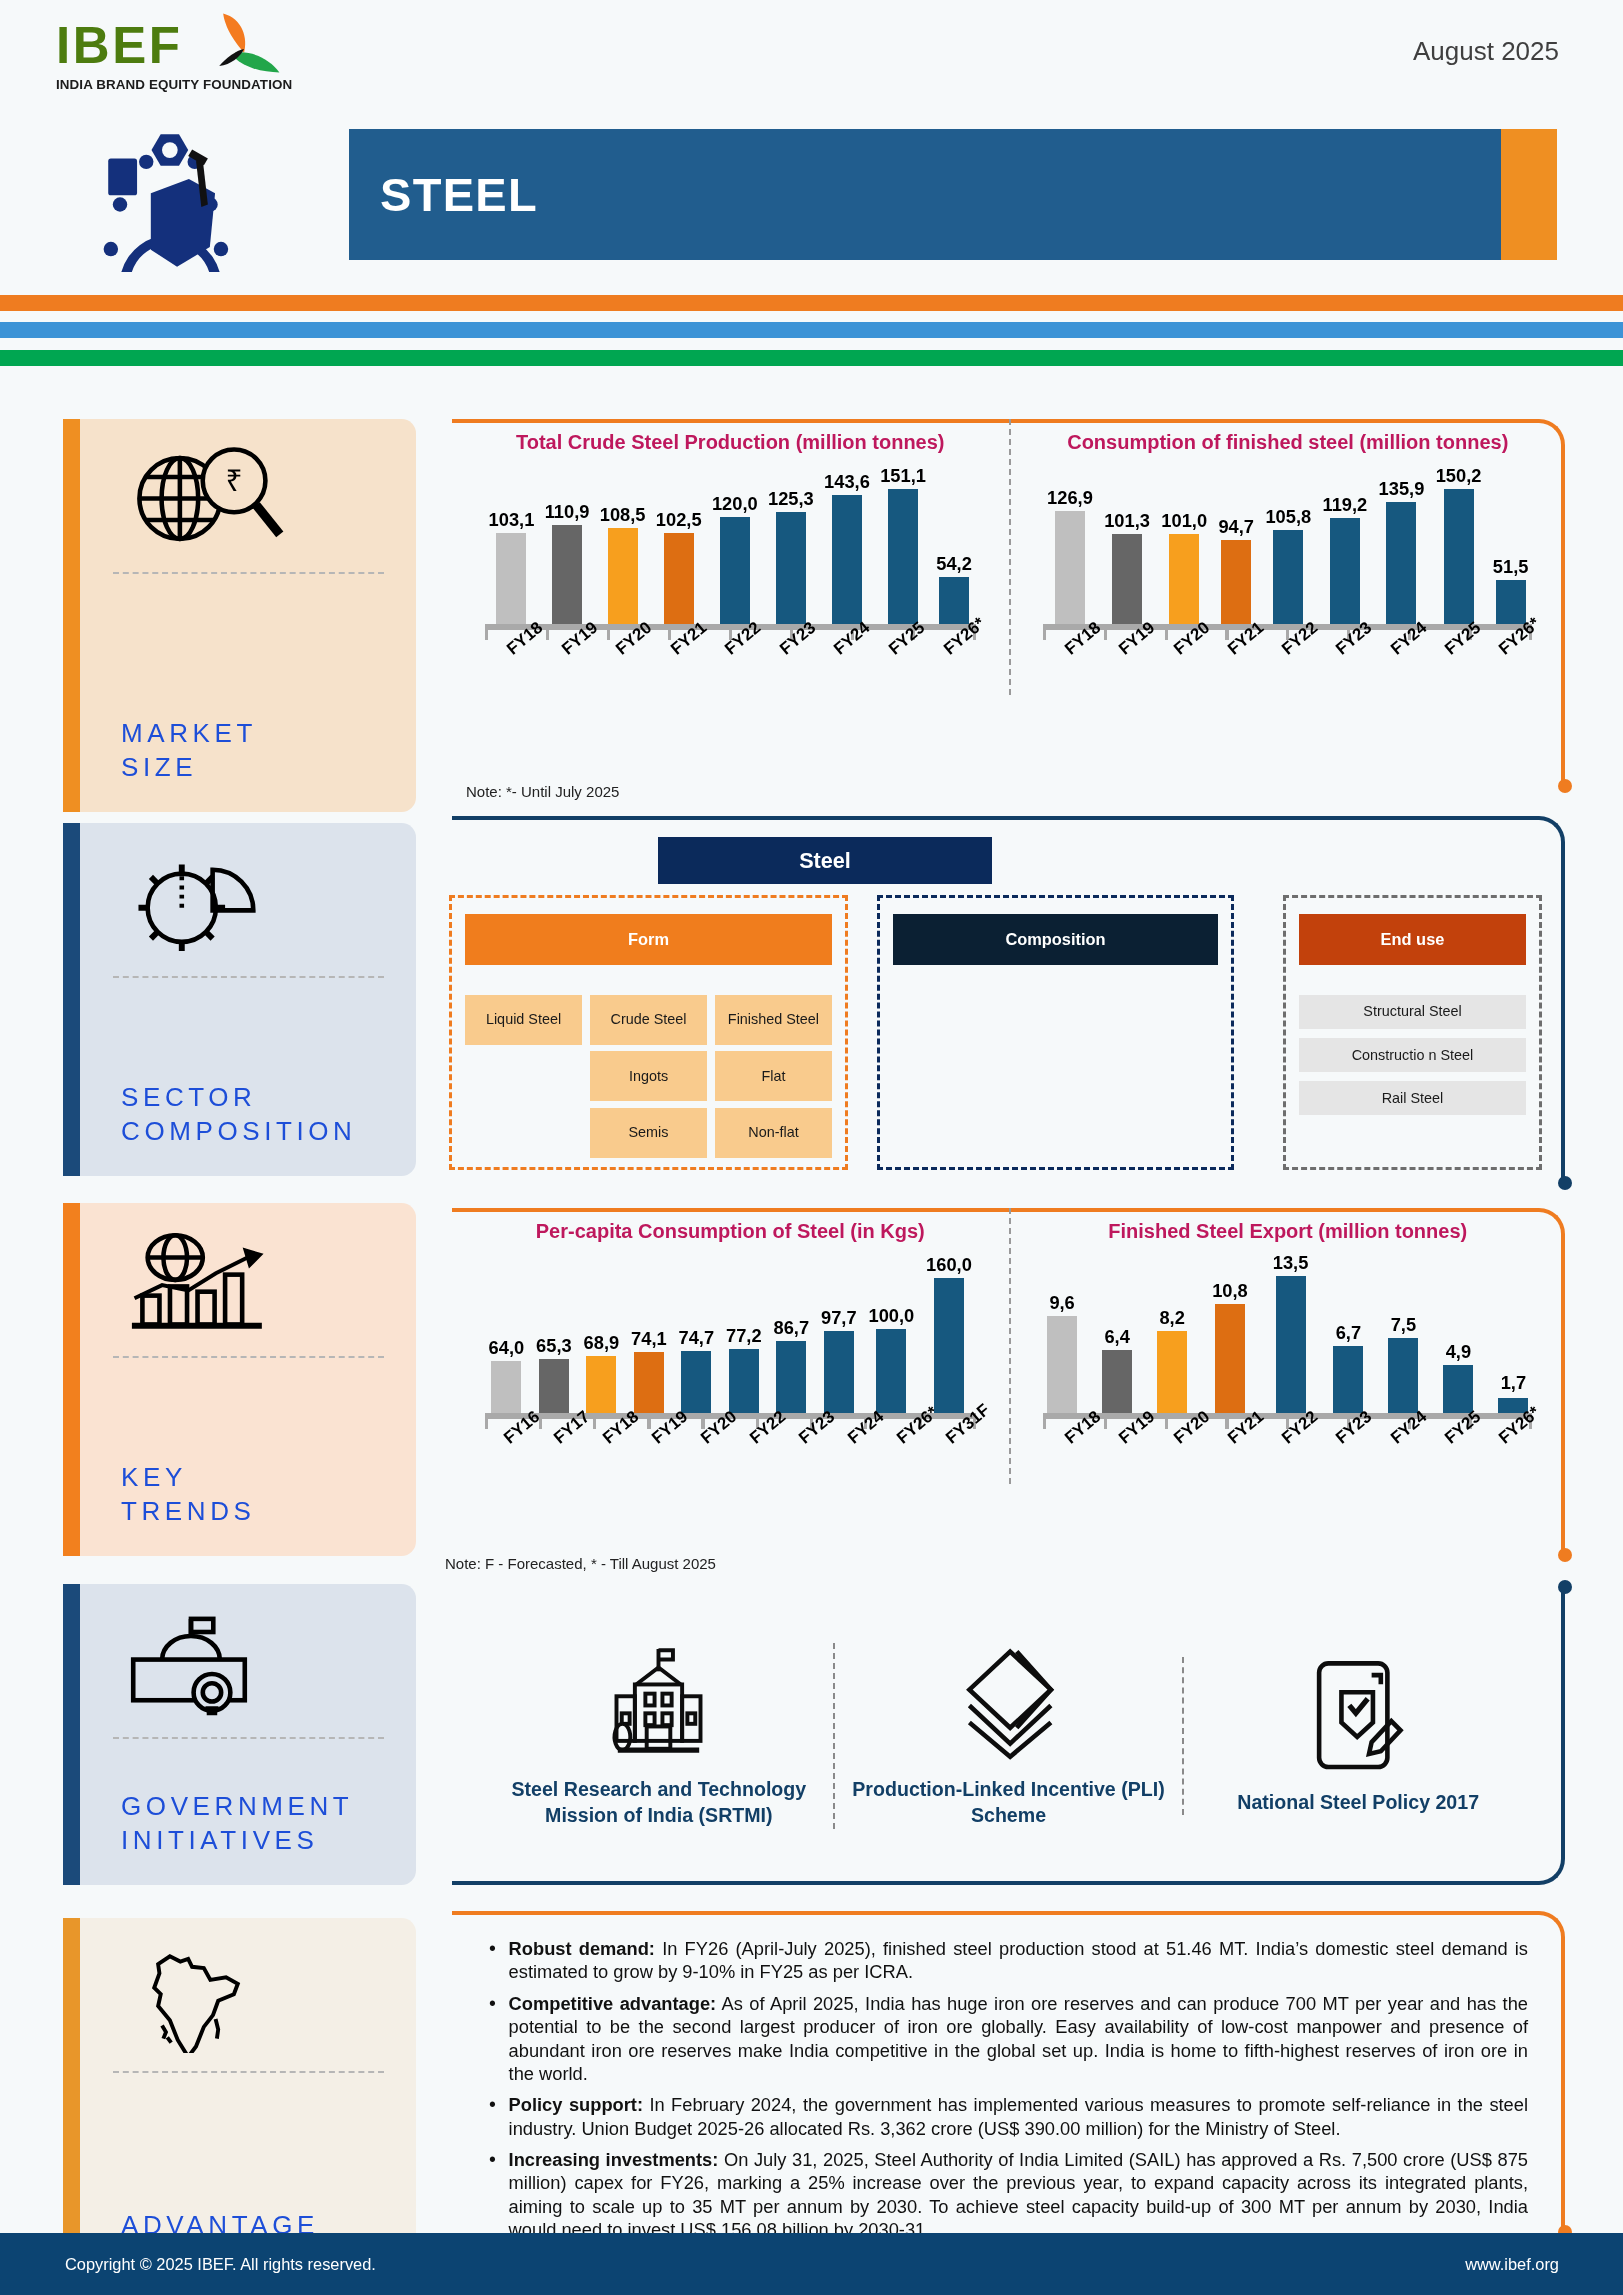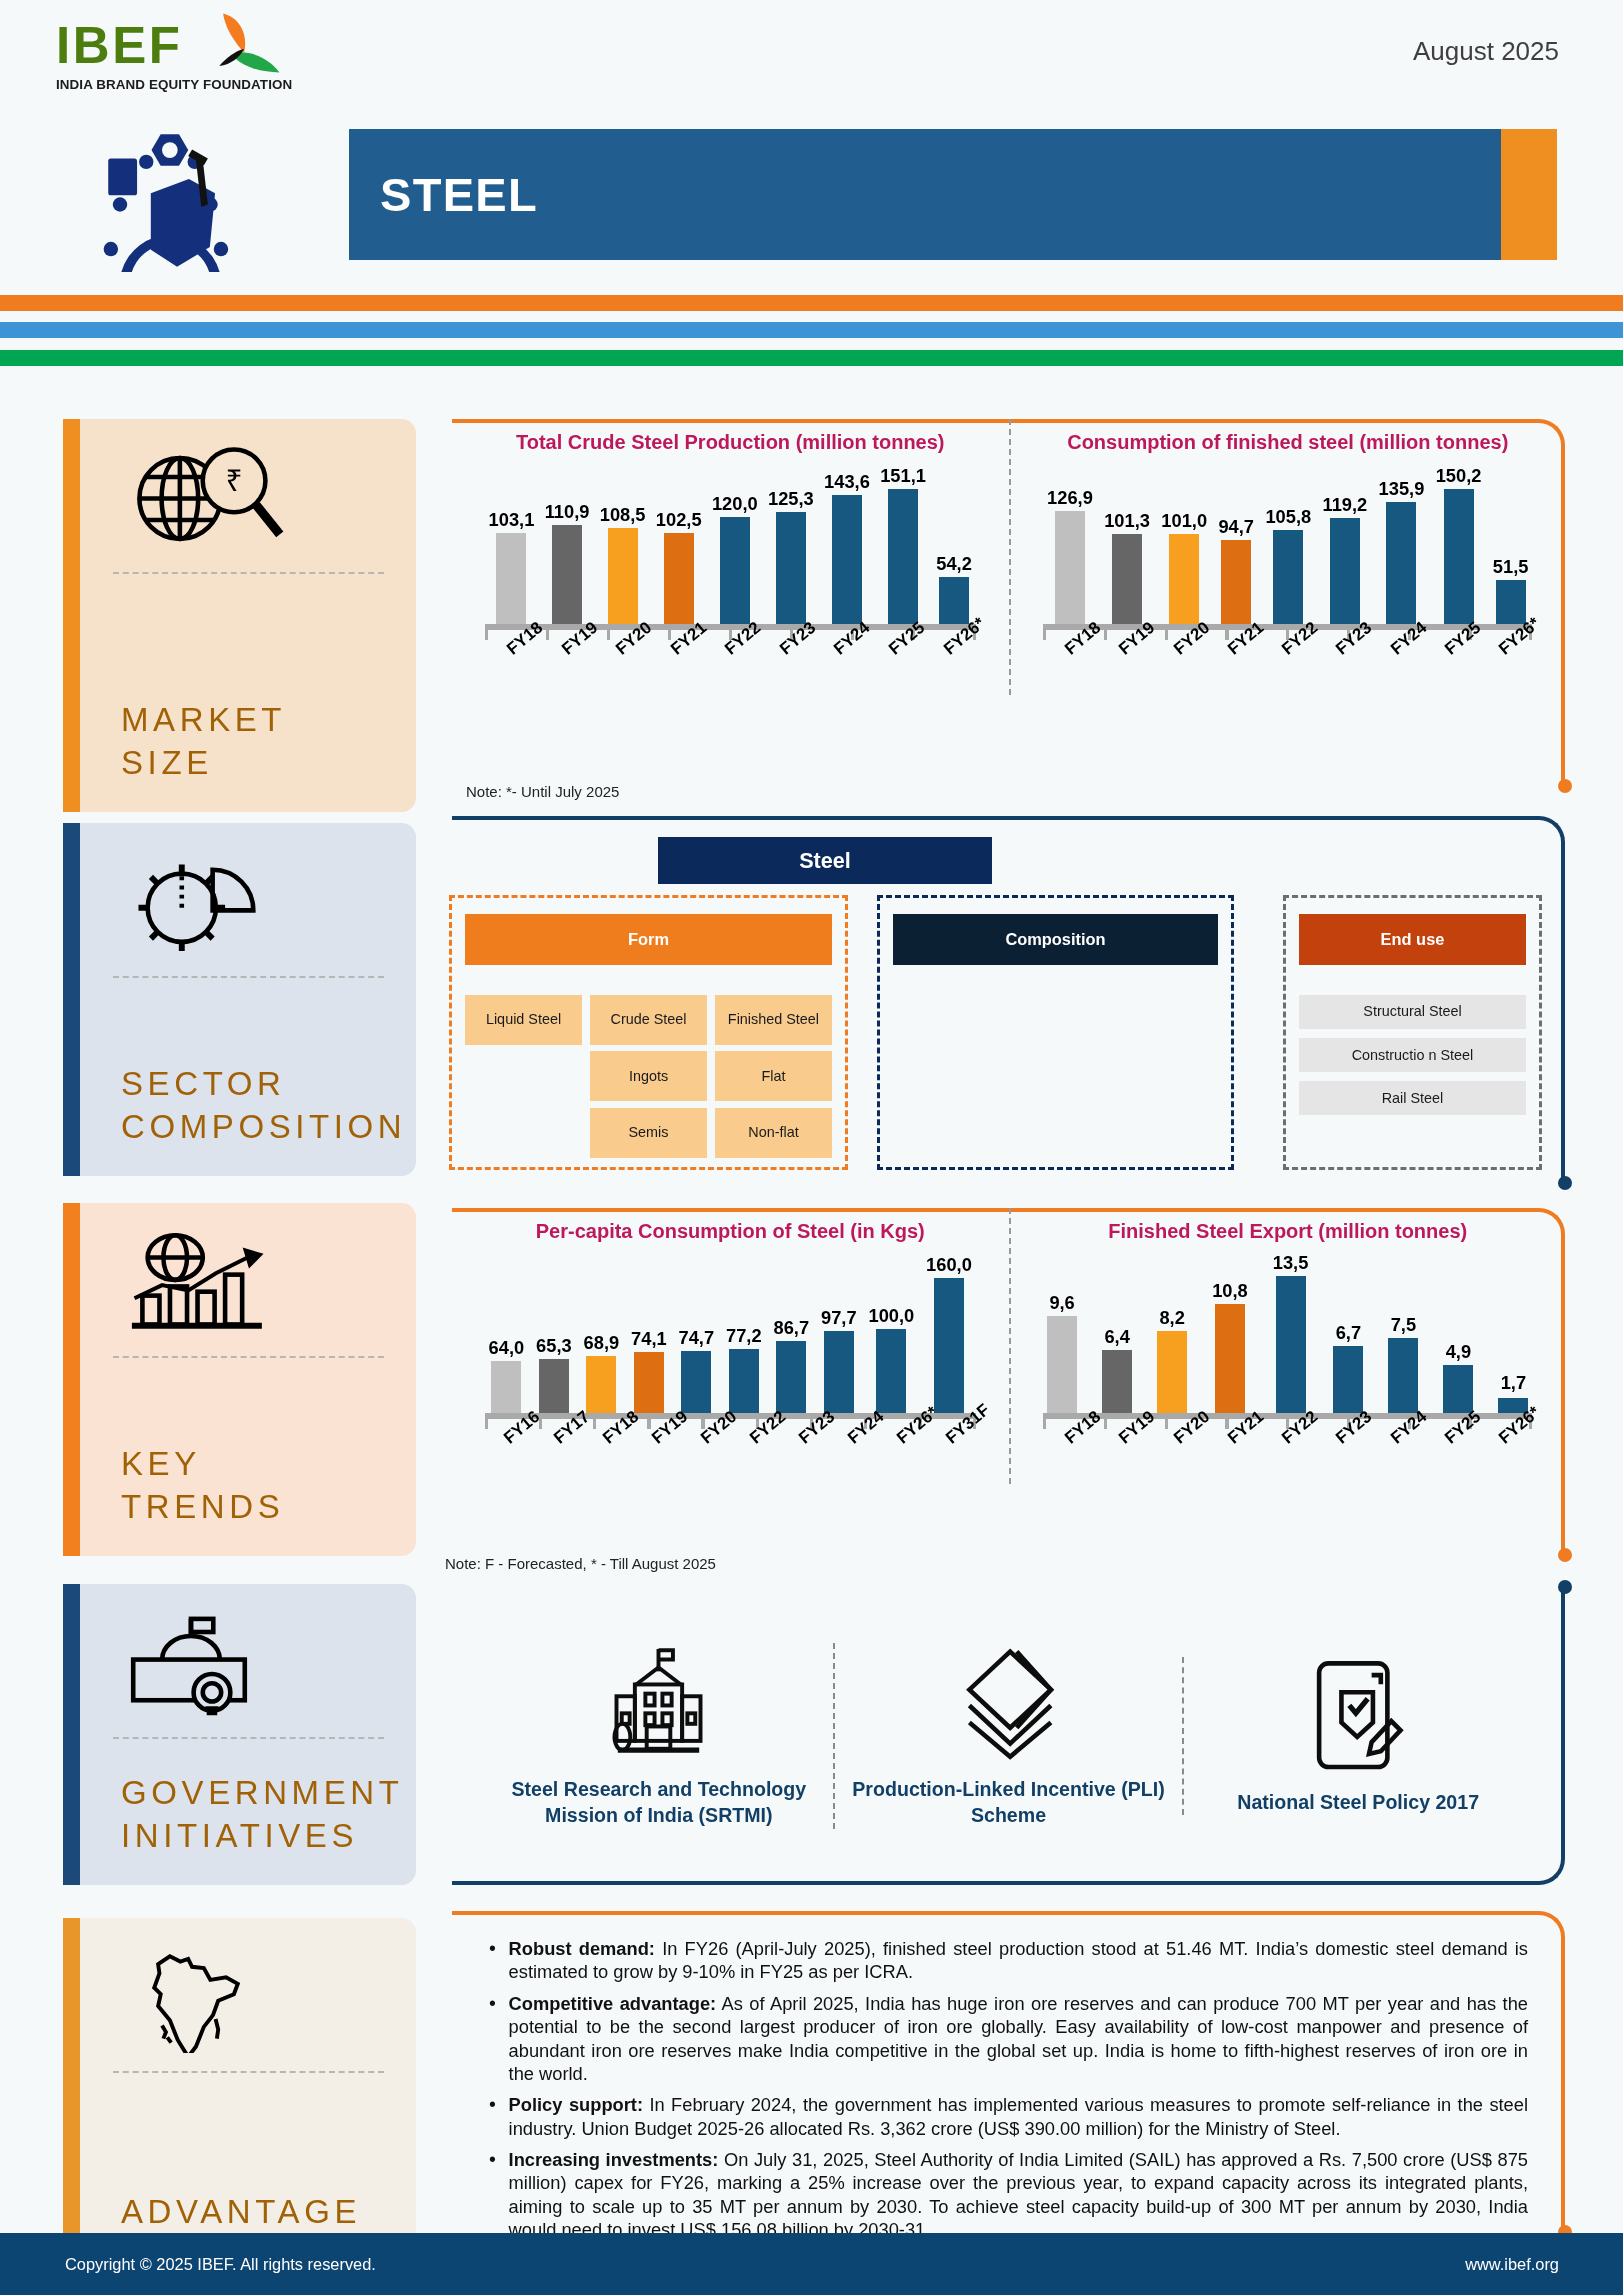--- a/index.html
+++ b/index.html
@@ -49,21 +49,21 @@
     overflow:hidden;
   }
   .sidecard .accent { position:absolute; left:0; top:0; bottom:0; width:17px; }
   .sidecard .inner { margin-left:17px; height:100%; position:relative; padding:17px 26px; }
   .sidecard .ic { height:124px; display:flex; align-items:center; padding-left:18.3px; }
   .sidecard .divider {
     border-top:2px dashed #b6b6b6; margin:11.8px 6.5px 0 6.5px;
   }
   .sidecard .lbl {
     position:absolute; left:41px; bottom:27.5px;
-    font-size:33px; letter-spacing:4.6px; color:#a16207; line-height:1.3;
+    font-size:26px; letter-spacing:4.6px; color:#1d4ed8; line-height:1.3;
   }
   .c-orange { background:#f6e2cb; }
   .c-orange .accent { background:#ef8f22; }
   .c-blue { background:#dce3ec; }
   .c-blue .accent { background:#1b4a7a; }
   .c-peach { background:#fae3d2; }
   .c-peach .accent { background:#f2801e; }
   .c-cream { background:#f4efe6; }
   .c-cream .accent { background:#e8962a; }
 

